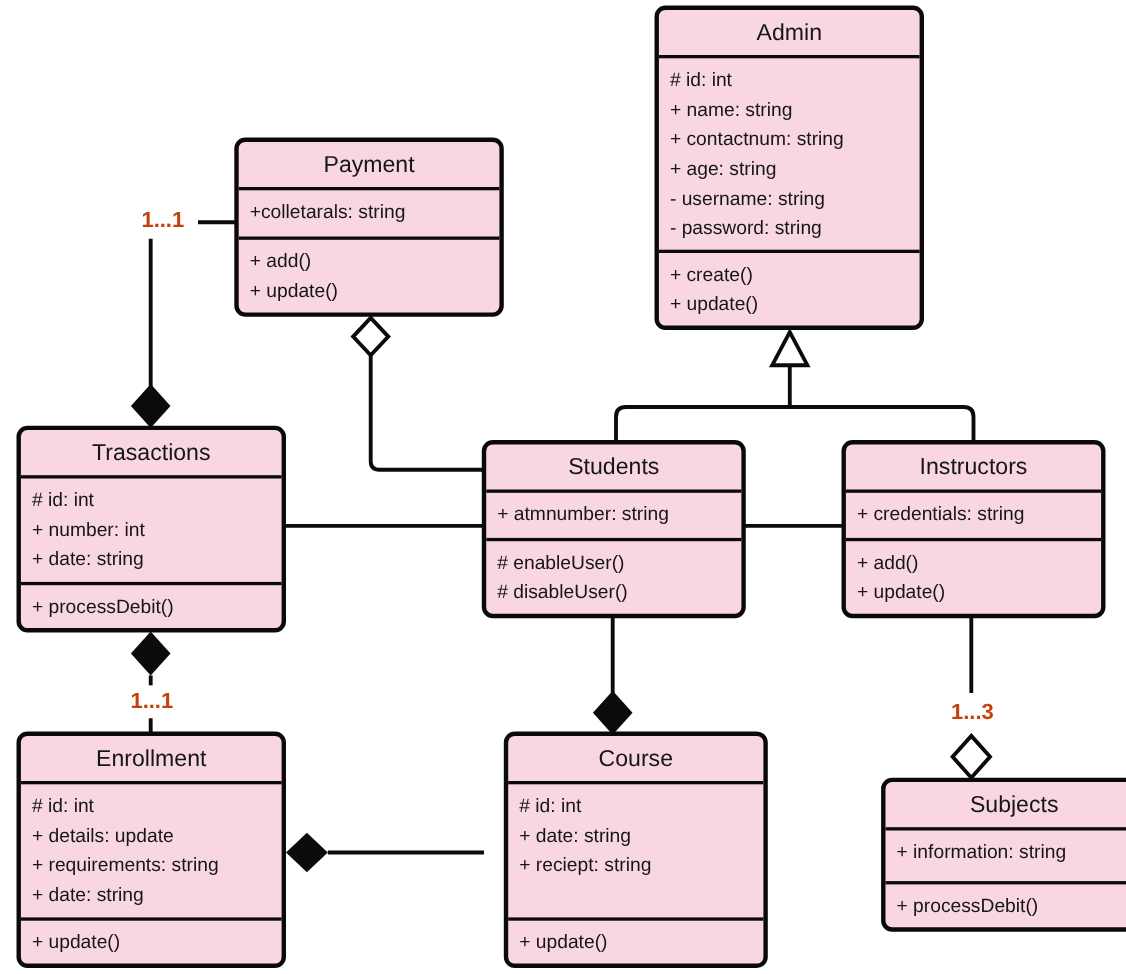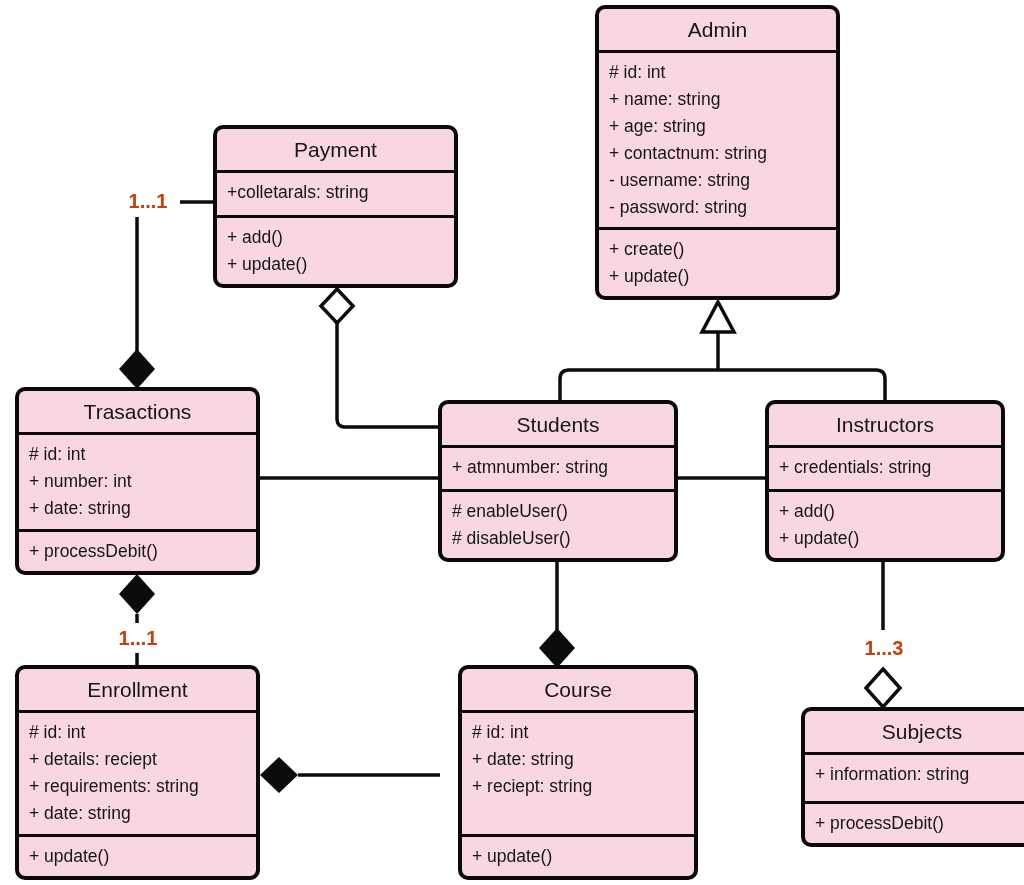--- a/index.html
+++ b/index.html
@@ -90,22 +90,22 @@
       <polygon points="260,775 279,757 298,775 279,793" fill="#0b0b0b"></polygon>
       <line x1="298" y1="775" x2="440" y2="775" stroke="#0b0b0b" stroke-width="3.5"></line>
     </g>
   </svg>
 
   <div class="uml-class" id="cls-admin">
     <div class="cls-title">Admin</div>
     <div class="cls-attrs">
         <div class="cls-row"># id: int</div>
         <div class="cls-row">+ name: string</div>
+        <div class="cls-row">+ contactnum: string</div>
         <div class="cls-row">+ age: string</div>
-        <div class="cls-row">+ contactnum: string</div>
         <div class="cls-row">- username: string</div>
         <div class="cls-row">- password: string</div>
       </div>
     <div class="cls-methods">
         <div class="cls-row">+ create()</div>
         <div class="cls-row">+ update()</div>
       </div>
   </div>
 
   <div class="uml-class" id="cls-payment">
@@ -150,21 +150,21 @@
     <div class="cls-methods">
         <div class="cls-row">+ add()</div>
         <div class="cls-row">+ update()</div>
       </div>
   </div>
 
   <div class="uml-class" id="cls-enrollment">
     <div class="cls-title">Enrollment</div>
     <div class="cls-attrs">
         <div class="cls-row"># id: int</div>
-        <div class="cls-row">+ details: reciept</div>
+        <div class="cls-row">+ details: update</div>
         <div class="cls-row">+ requirements: string</div>
         <div class="cls-row">+ date: string</div>
       </div>
     <div class="cls-methods">
         <div class="cls-row">+ update()</div>
       </div>
   </div>
 
   <div class="uml-class" id="cls-course">
     <div class="cls-title">Course</div>

